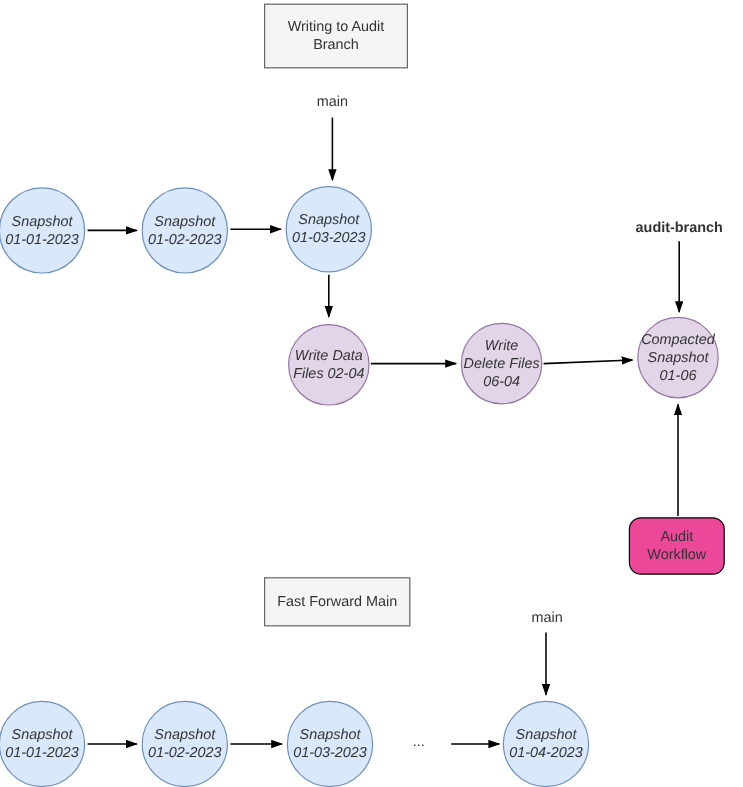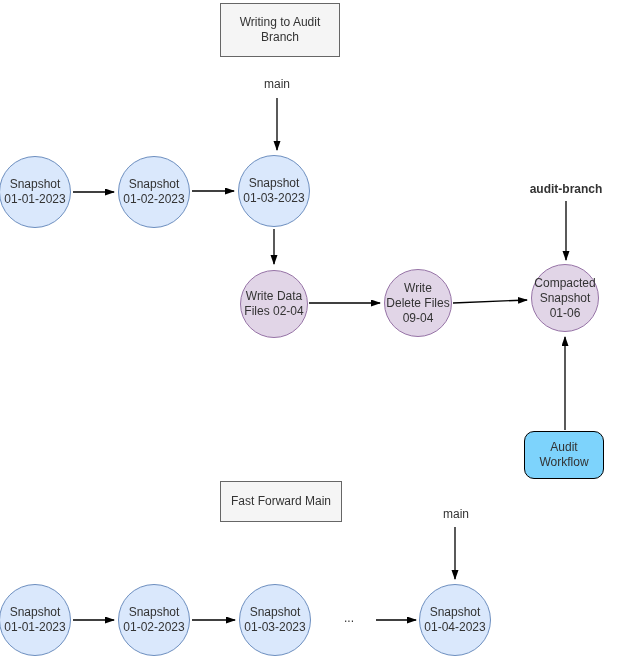--- a/index.html
+++ b/index.html
@@ -22,38 +22,38 @@
     position: absolute;
     box-sizing: border-box;
     display: flex;
     align-items: center;
     justify-content: center;
     text-align: center;
     font-size: 12px;
     line-height: 15px;
     white-space: pre-line;
   }
-  .circle { border-radius: 50%; }
+  .circle { border-radius: 50%; font-style: italic; }
   .snap {
     width: 72px; height: 72px;
     background: #dae8fc;
     border: 1px solid #6c8ebf;
   }
   .audit {
     width: 68px; height: 68px;
     background: #e1d5e7;
     border: 1px solid #9673a6;
   }
   .title-box {
     background: #f5f5f5;
     border: 1px solid #666666;
     margin-left: 40px;
   }
   .workflow-box {
-    background: #7dd3fc;
+    background: #ec4899;
     border: 1px solid #000000;
     border-radius: 10px;
   }
   .float-label {
     position: absolute;
     transform: translateX(-50%);
     font-size: 12px;
     line-height: 14px;
     white-space: nowrap;
     color: #333333;
@@ -101,21 +101,21 @@
 01-01-2023</div>
   <div class="node circle snap" style="left:118px; top:156px;">Snapshot
 01-02-2023</div>
   <div class="node circle snap" style="left:238px; top:155px;">Snapshot
 01-03-2023</div>
 
   <div class="node circle audit" style="left:240px; top:270px;">Write Data
 Files 02-04</div>
   <div class="node circle audit" style="left:384px; top:269px;">Write
 Delete Files
-09-04</div>
+06-04</div>
   <div class="node circle audit" style="left:531px; top:264px;">Compacted
 Snapshot
 01-06</div>
 
   <div class="float-label" style="left:566px; top:182px;font-weight:bold;">audit-branch</div>
 
   <div class="node workflow-box" style="left:524px; top:431px; width:80px; height:48px;">Audit
 Workflow</div>
 
   <div class="node title-box" style="left:180px; top:481px; width:122px; height:41px;">Fast Forward Main</div>

